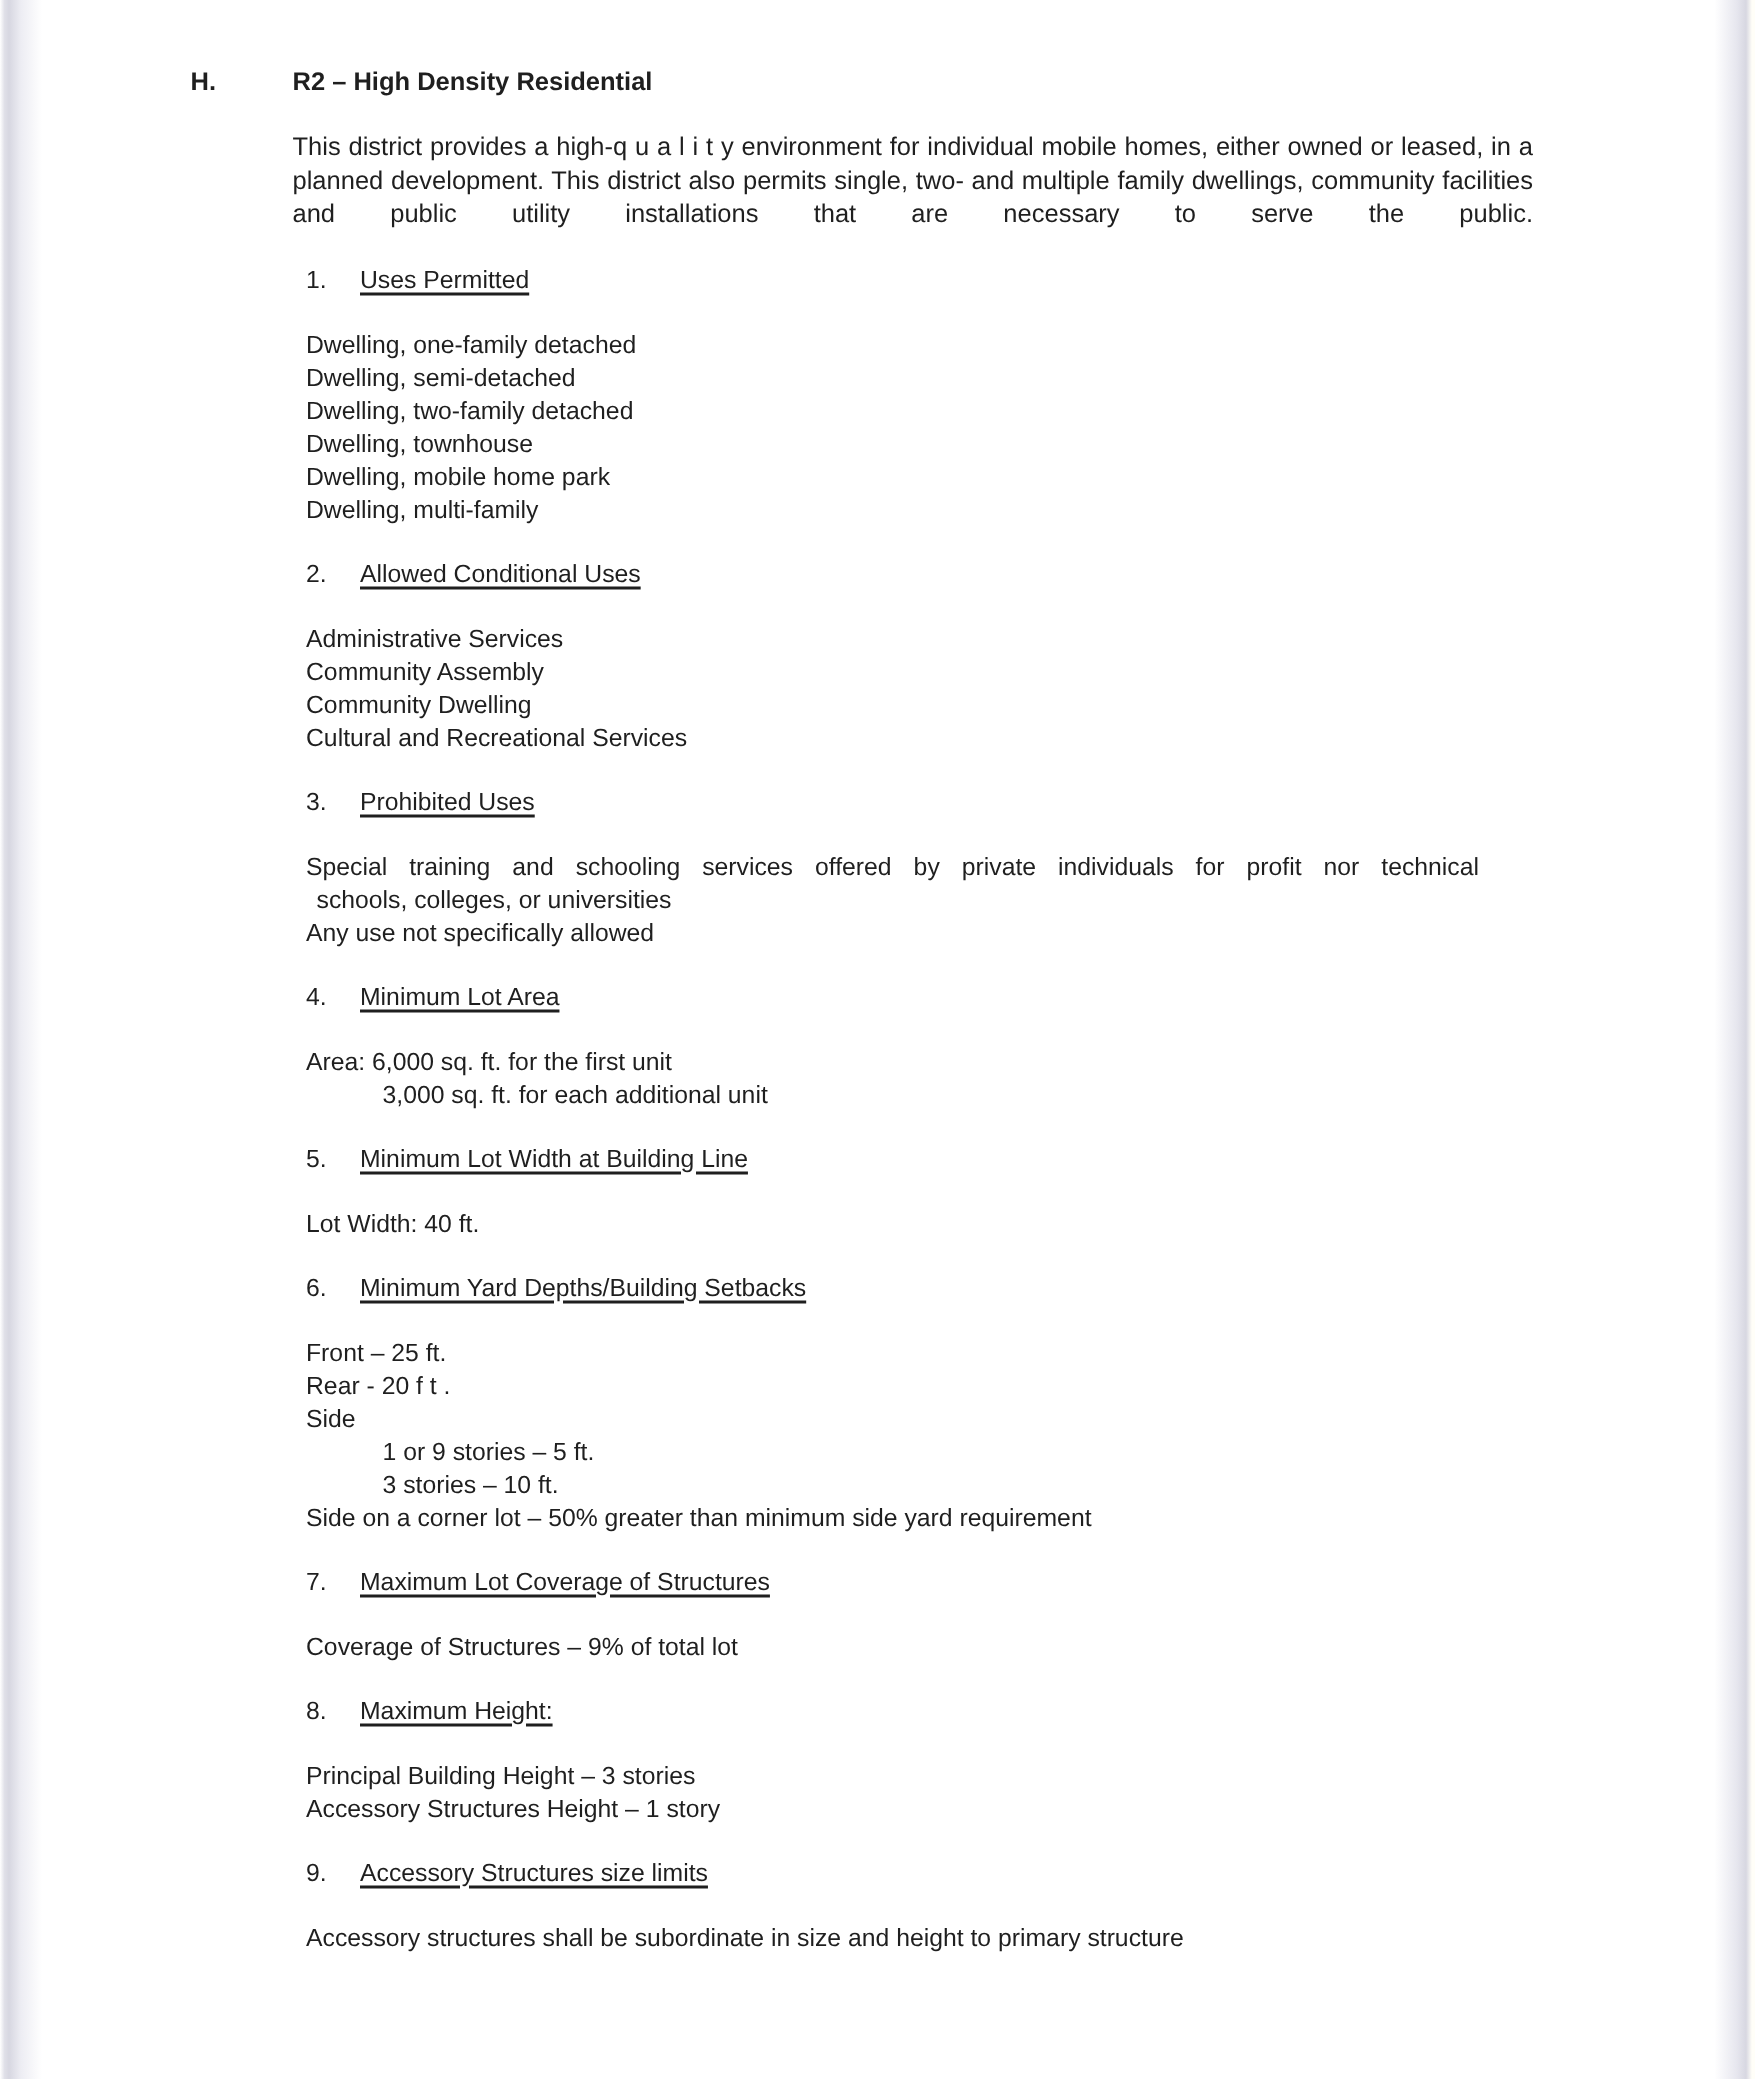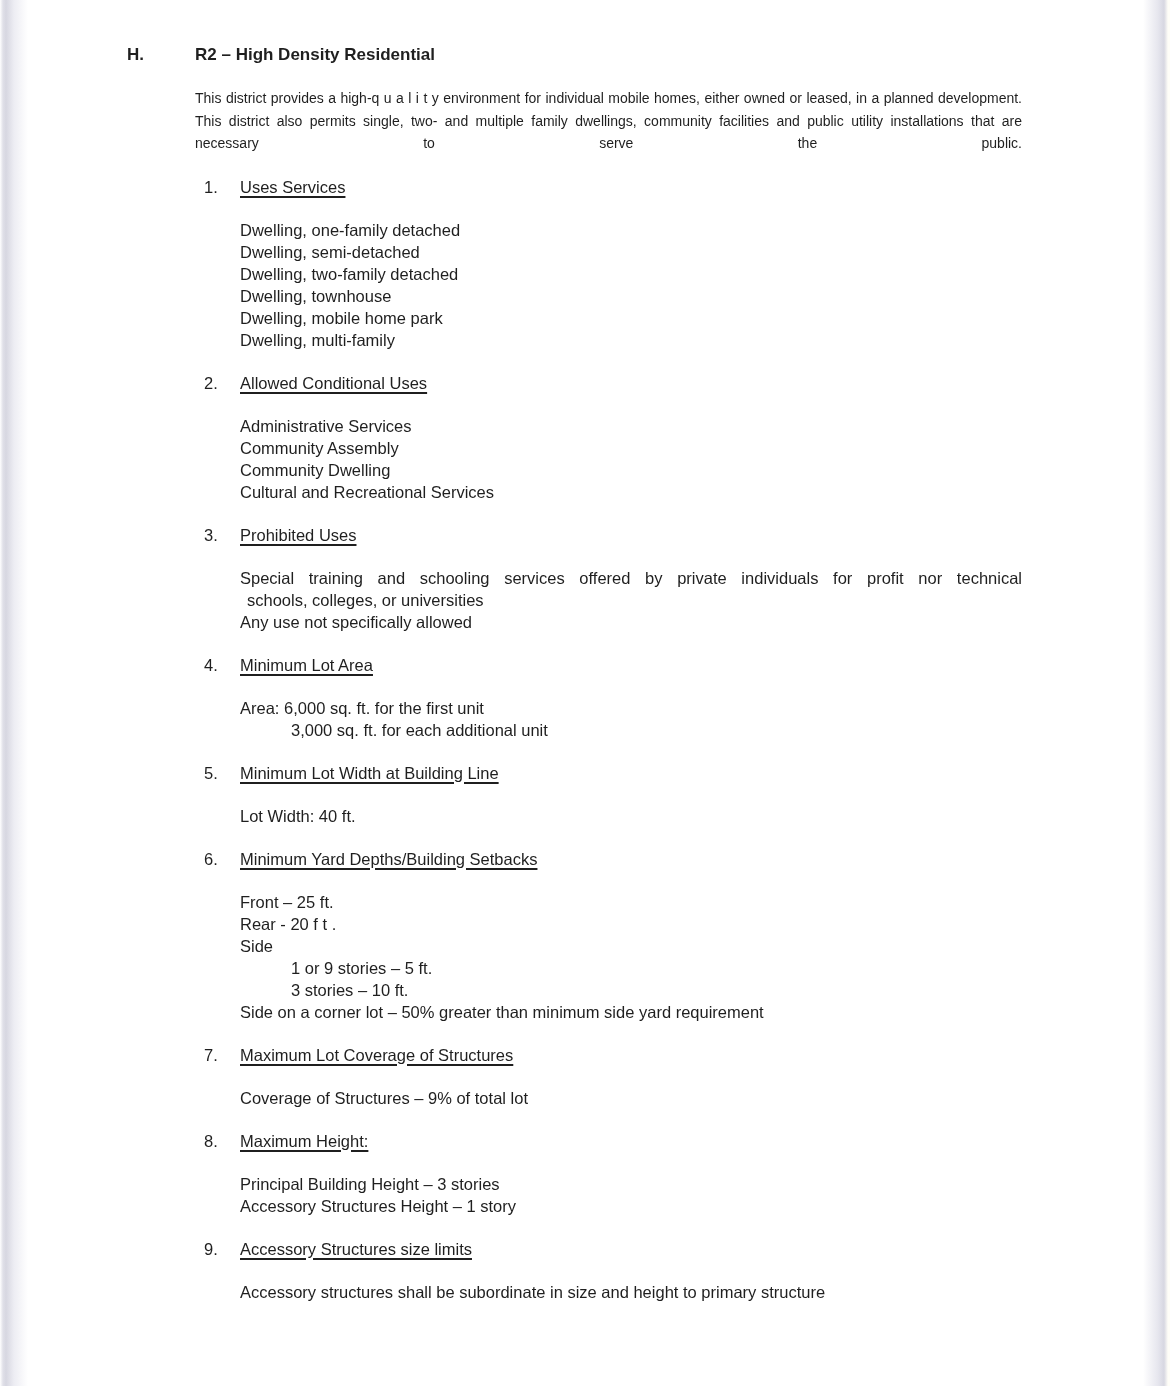--- a/index.html
+++ b/index.html
@@ -26,39 +26,39 @@
     font-weight: bold;
     font-size: 17px;
     line-height: 22px;
     display: flex;
   }
   .h-label { display: inline-block; width: 68px; flex: none; }
   .intro {
     margin-left: 195px;
     margin-top: 21px;
     width: 827px;
-    font-size: 14px;
+    font-size: 17px;
     line-height: 22.5px;
     text-align: justify;
     text-align-last: justify;
   }
   .sections {
     margin-left: 204px;
     width: 818px;
     font-size: 16.5px;
     line-height: 22px;
   }
   .section-heading-row { margin-top: 21px; display: flex; }
   .section-num { width: 36px; flex: none; }
   .section-title {
     text-decoration: underline;
     text-underline-offset: 3px;
     text-decoration-thickness: 1.5px;
   }
-  .section-body { margin-left: 36px; margin-top: 21px; width: 782px; }
+  .section-body { margin-top: 21px; width: 782px; }
   .line { min-height: 22px; }
   .line.ind1 { padding-left: 51px; }
   .line.cont { padding-left: 7px; }
   .line.stretch { text-align: justify; text-align-last: justify; }
 </style>
 </head>
 <body>
 
 <div class="edge edge-left"></div>
 <div class="edge edge-right"></div>
@@ -68,21 +68,21 @@
     <span class="h-label">H.</span>
     <span>R2 – High Density Residential</span>
   </div>
 
   <div class="intro">This district provides a high-q u a l i t y environment for individual mobile homes, either owned or leased, in a planned development. This district also permits single, two- and multiple family dwellings, community facilities and public utility installations that are necessary to serve the public.</div>
 
   <div class="sections">
       <div class="section">
         <div class="section-heading-row">
           <span class="section-num">1.</span>
-          <span class="section-title">Uses Services</span>
+          <span class="section-title">Uses Permitted</span>
         </div>
         <div class="section-body">
           <div class="line">Dwelling, one-family detached</div>
           <div class="line">Dwelling, semi-detached</div>
           <div class="line">Dwelling, two-family detached</div>
           <div class="line">Dwelling, townhouse</div>
           <div class="line">Dwelling, mobile home park</div>
           <div class="line">Dwelling, multi-family</div>
         </div>
       </div>

